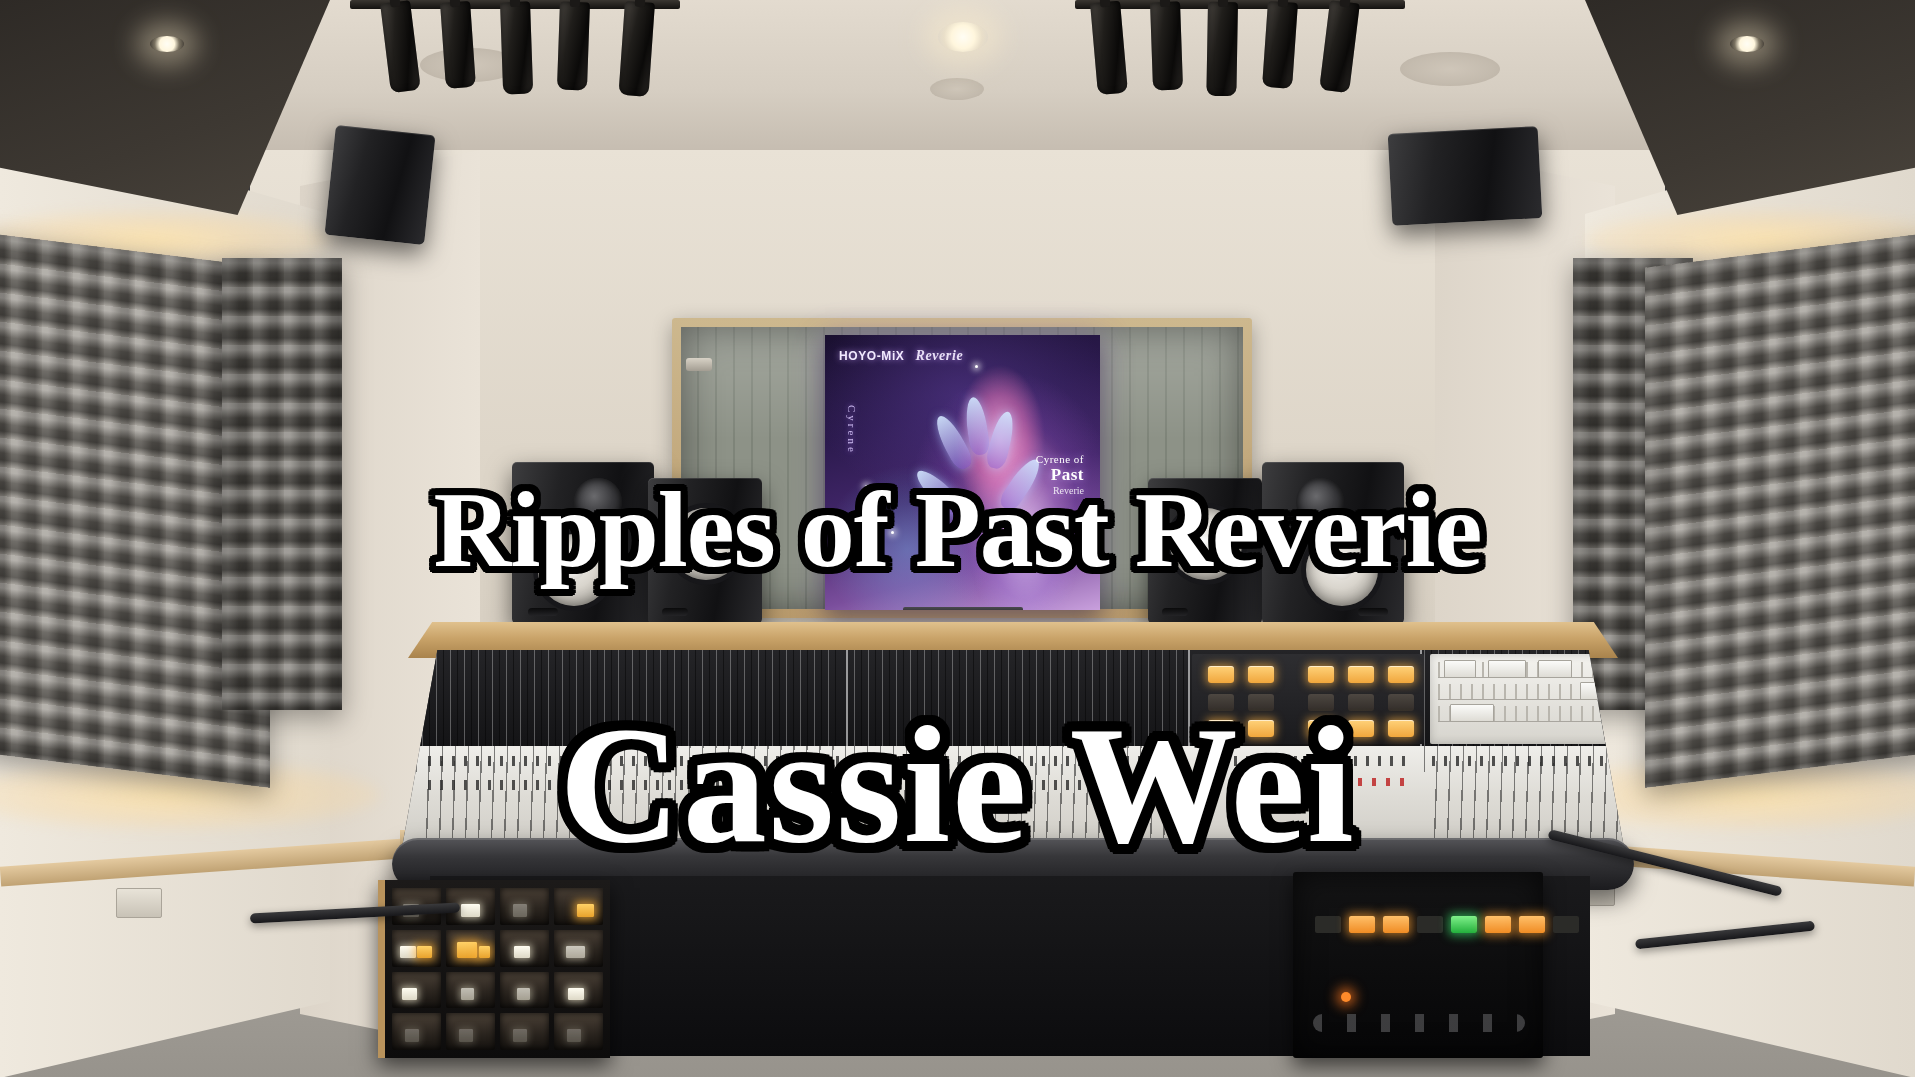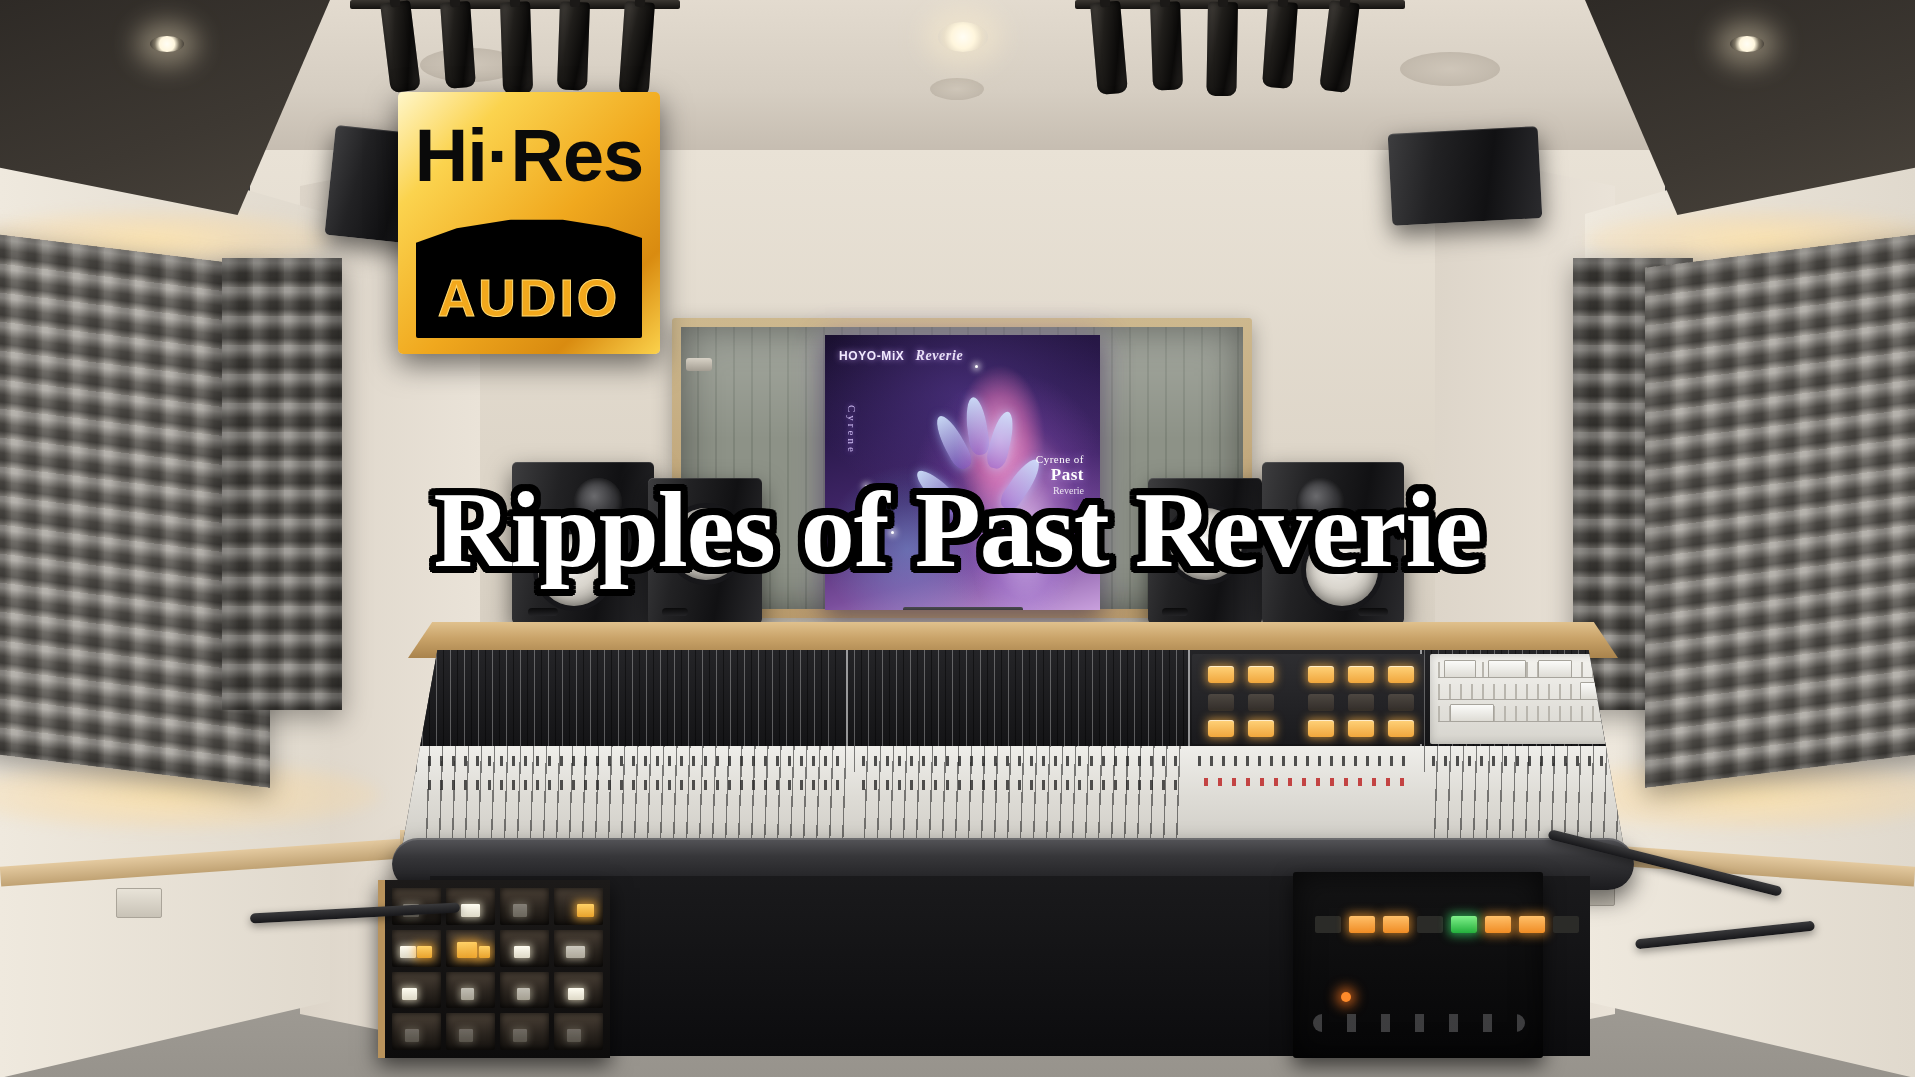--- a/index.html
+++ b/index.html
@@ -646,25 +646,18 @@
       </div>
       <div class="rr-led"></div>
       <div class="rr-knobs"></div>
     </div>
 
     <div class="cable" style="left:250px;  top:908px; width:210px; transform:rotate(-3deg);"></div>
     <div class="cable" style="right:130px; top:858px; width:240px; transform:rotate(14deg);"></div>
     <div class="cable" style="right:100px; top:930px; width:180px; transform:rotate(-6deg);"></div>
   </div>
 
-  <div class="hires-badge">
-    <div class="hires-top">
-      <span>Hi·Res</span>
-    </div>
-    <div class="hires-bottom">
-      <span>AUDIO</span>
-    </div>
-  </div>
 
   <div class="overlay-text overlay-title">Ripples of Past Reverie</div>
 
+  <div class="overlay-text overlay-artist">Cassie Wei</div>
 
 </div>
 
 </body></html>

